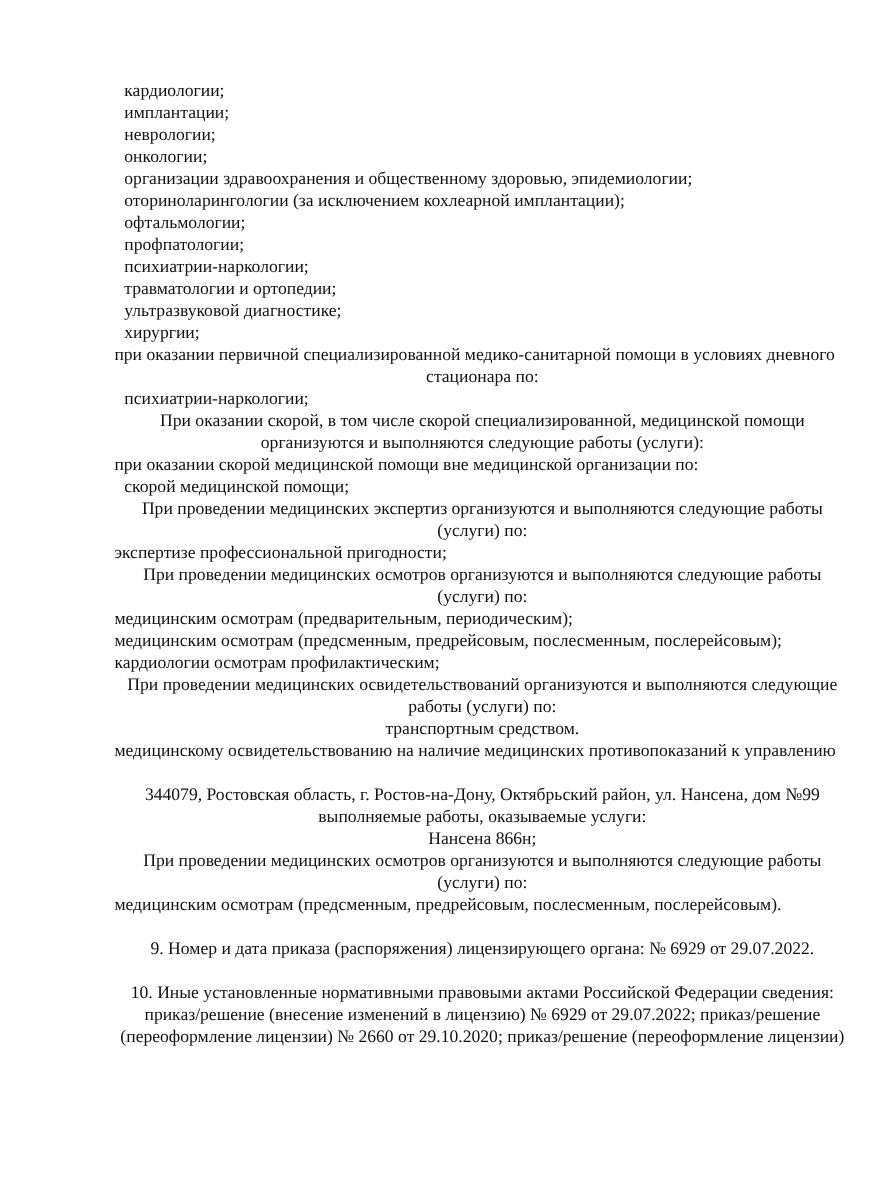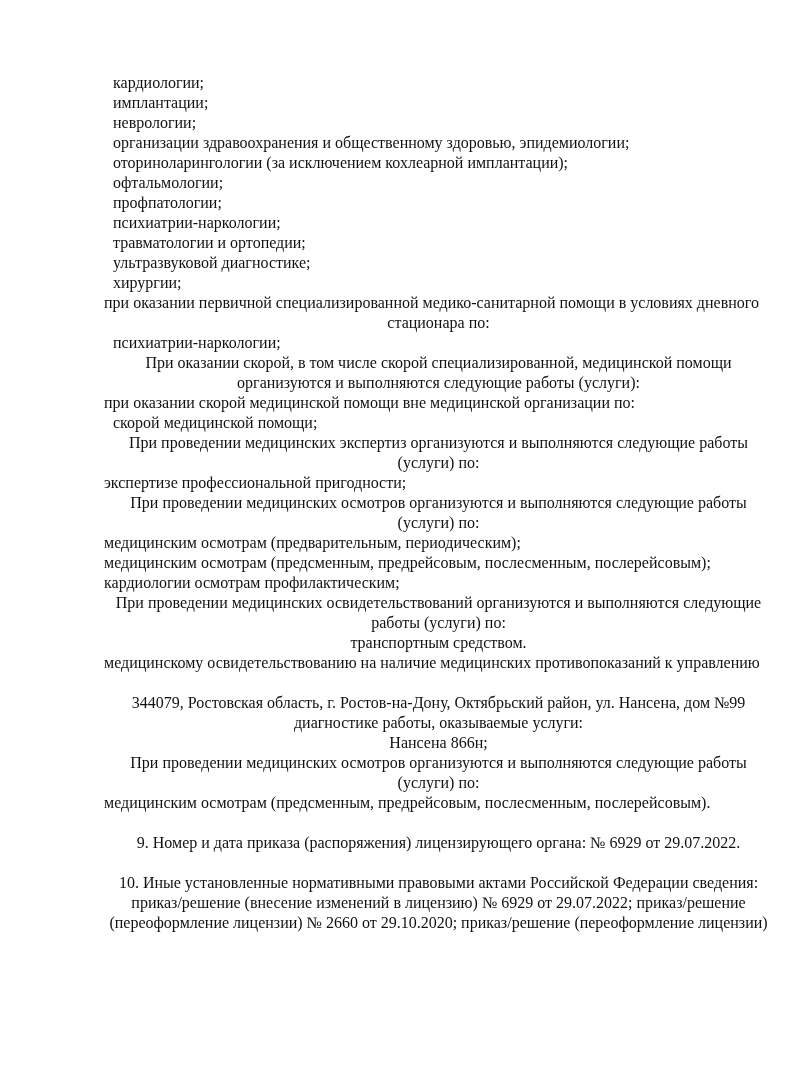--- a/index.html
+++ b/index.html
@@ -36,20 +36,21 @@
   .indent-2 { padding-left: 18px; }
 </style>
 </head>
 <body>
 
 <div class="page">
   <div class="doc" id="doc-lines" style="color: rgb(17, 17, 17);">
       <div class="line indent-2">кардиологии;</div>
       <div class="line indent-2">имплантации;</div>
       <div class="line indent-2">неврологии;</div>
+      <div class="line indent-2">онкологии;</div>
       <div class="line indent-2">организации здравоохранения и общественному здоровью, эпидемиологии;</div>
       <div class="line indent-2">оториноларингологии (за исключением кохлеарной имплантации);</div>
       <div class="line indent-2">офтальмологии;</div>
       <div class="line indent-2">профпатологии;</div>
       <div class="line indent-2">психиатрии-наркологии;</div>
       <div class="line indent-2">травматологии и ортопедии;</div>
       <div class="line indent-2">ультразвуковой диагностике;</div>
       <div class="line indent-2">хирургии;</div>
       <div class="line indent-1">при оказании первичной специализированной медико-санитарной помощи в условиях дневного</div>
       <div class="line indent-0">стационара по:</div>
@@ -65,21 +66,21 @@
       <div class="line indent-0">(услуги) по:</div>
       <div class="line indent-1">медицинским осмотрам (предварительным, периодическим);</div>
       <div class="line indent-1">медицинским осмотрам (предсменным, предрейсовым, послесменным, послерейсовым);</div>
       <div class="line indent-1">кардиологии осмотрам профилактическим;</div>
       <div class="line indent-0">При проведении медицинских освидетельствований организуются и выполняются следующие</div>
       <div class="line indent-0">работы (услуги) по:</div>
       <div class="line indent-0">транспортным средством.</div>
       <div class="line indent-1">медицинскому освидетельствованию на наличие медицинских противопоказаний к управлению</div>
       <div class="line indent-0">&nbsp;</div>
       <div class="line indent-0">344079, Ростовская область, г. Ростов-на-Дону, Октябрьский район, ул. Нансена, дом №99</div>
-      <div class="line indent-0">диагностике работы, оказываемые услуги:</div>
+      <div class="line indent-0">выполняемые работы, оказываемые услуги:</div>
       <div class="line indent-0">Нансена 866н;</div>
       <div class="line indent-0">При проведении медицинских осмотров организуются и выполняются следующие работы</div>
       <div class="line indent-0">(услуги) по:</div>
       <div class="line indent-1">медицинским осмотрам (предсменным, предрейсовым, послесменным, послерейсовым).</div>
       <div class="line indent-0">&nbsp;</div>
       <div class="line indent-0">9. Номер и дата приказа (распоряжения) лицензирующего органа: № 6929 от 29.07.2022.</div>
       <div class="line indent-0">&nbsp;</div>
       <div class="line indent-0">10. Иные установленные нормативными правовыми актами Российской Федерации сведения:</div>
       <div class="line indent-0">приказ/решение (внесение изменений в лицензию) № 6929 от 29.07.2022; приказ/решение</div>
       <div class="line indent-0">(переоформление лицензии) № 2660 от 29.10.2020; приказ/решение (переоформление лицензии)</div>

